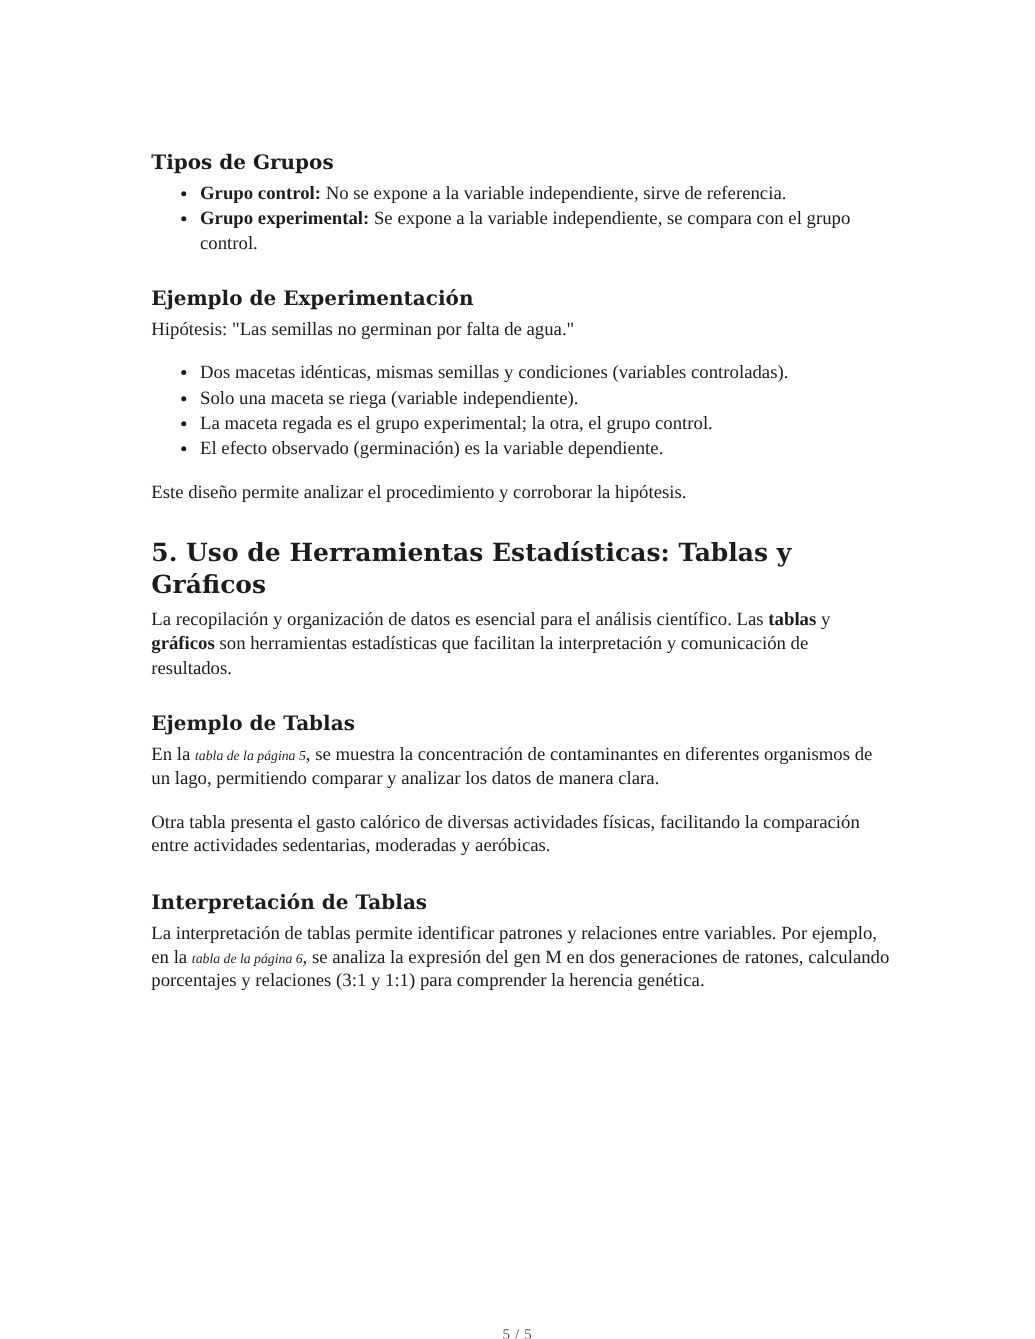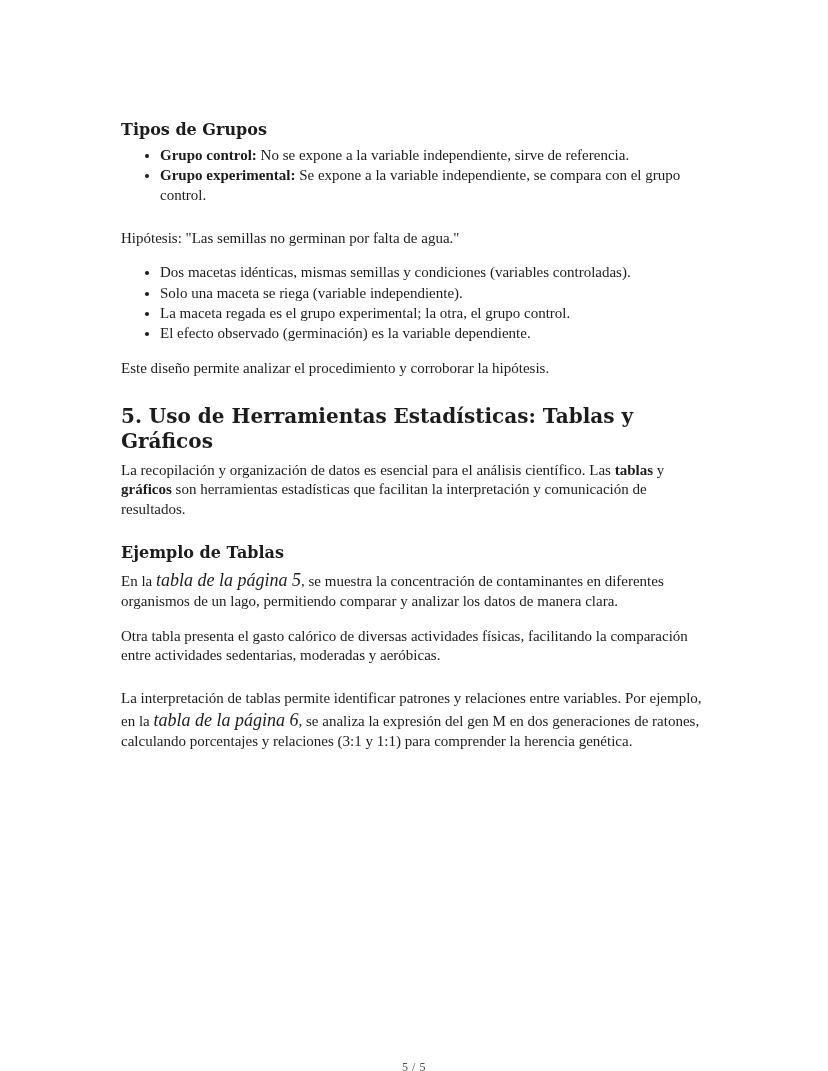--- a/index.html
+++ b/index.html
@@ -28,21 +28,21 @@
   h2 { font-size: 20px; margin: 26px 0 7px 0; line-height: 1.25; }
   .sheet h3:first-child { margin-top: 0; }
   p { margin: 0 0 15px 0; }
   ul { margin: 15px 0 15px 0; padding-left: 39px; }
   ul.tight { margin-top: 4px; }
   li { margin: 0 0 1px 0; }
   li::marker { font-size: 13px; }
   .b { font-weight: bold; }
   .ref {
     font-style: italic;
-    font-size: 18px;
+    font-size: 11px;
     color: #1c1c1c;
     text-decoration: none;
     cursor: pointer;
   }
   .footer {
     position: absolute;
     left: 0; right: 0;
     top: 1036px;
     text-align: center;
     font-size: 12px;
@@ -57,20 +57,21 @@
 
   <section>
     <h3>Tipos de Grupos</h3>
     <ul class="tight">
       <li><span class="b">Grupo control:</span><span> No se expone a la variable independiente, sirve de referencia.</span></li>
       <li><span class="b">Grupo experimental:</span><span> Se expone a la variable independiente, se compara con el grupo control.</span></li>
     </ul>
   </section>
 
   <section>
+    <h3>Ejemplo de Experimentación</h3>
     <p>Hipótesis: "Las semillas no germinan por falta de agua."</p>
     <ul>
       <li><span>Dos macetas idénticas, mismas semillas y condiciones (variables controladas).</span></li>
       <li><span>Solo una maceta se riega (variable independiente).</span></li>
       <li><span>La maceta regada es el grupo experimental; la otra, el grupo control.</span></li>
       <li><span>El efecto observado (germinación) es la variable dependiente.</span></li>
     </ul>
     <p>Este diseño permite analizar el procedimiento y corroborar la hipótesis.</p>
   </section>
 
@@ -79,18 +80,19 @@
     <p><span>La recopilación y organización de datos es esencial para el análisis científico. Las </span><span class="b">tablas</span><span> y </span><span class="b">gráficos</span><span> son herramientas estadísticas que facilitan la interpretación y comunicación de resultados.</span></p>
   </section>
 
   <section>
     <h3>Ejemplo de Tablas</h3>
     <p><span>En la </span><span class="ref">tabla de la página 5</span><span>, se muestra la concentración de contaminantes en diferentes organismos de un lago, permitiendo comparar y analizar los datos de manera clara.</span></p>
     <p>Otra tabla presenta el gasto calórico de diversas actividades físicas, facilitando la comparación entre actividades sedentarias, moderadas y aeróbicas.</p>
   </section>
 
   <section>
+    <h3>Interpretación de Tablas</h3>
     <p><span>La interpretación de tablas permite identificar patrones y relaciones entre variables. Por ejemplo, en la </span><span class="ref">tabla de la página 6</span><span>, se analiza la expresión del gen M en dos generaciones de ratones, calculando porcentajes y relaciones (3:1 y 1:1) para comprender la herencia genética.</span></p>
   </section>
 
 </div>
 
 <div class="footer">5 / 5</div>
 
 </body></html>

